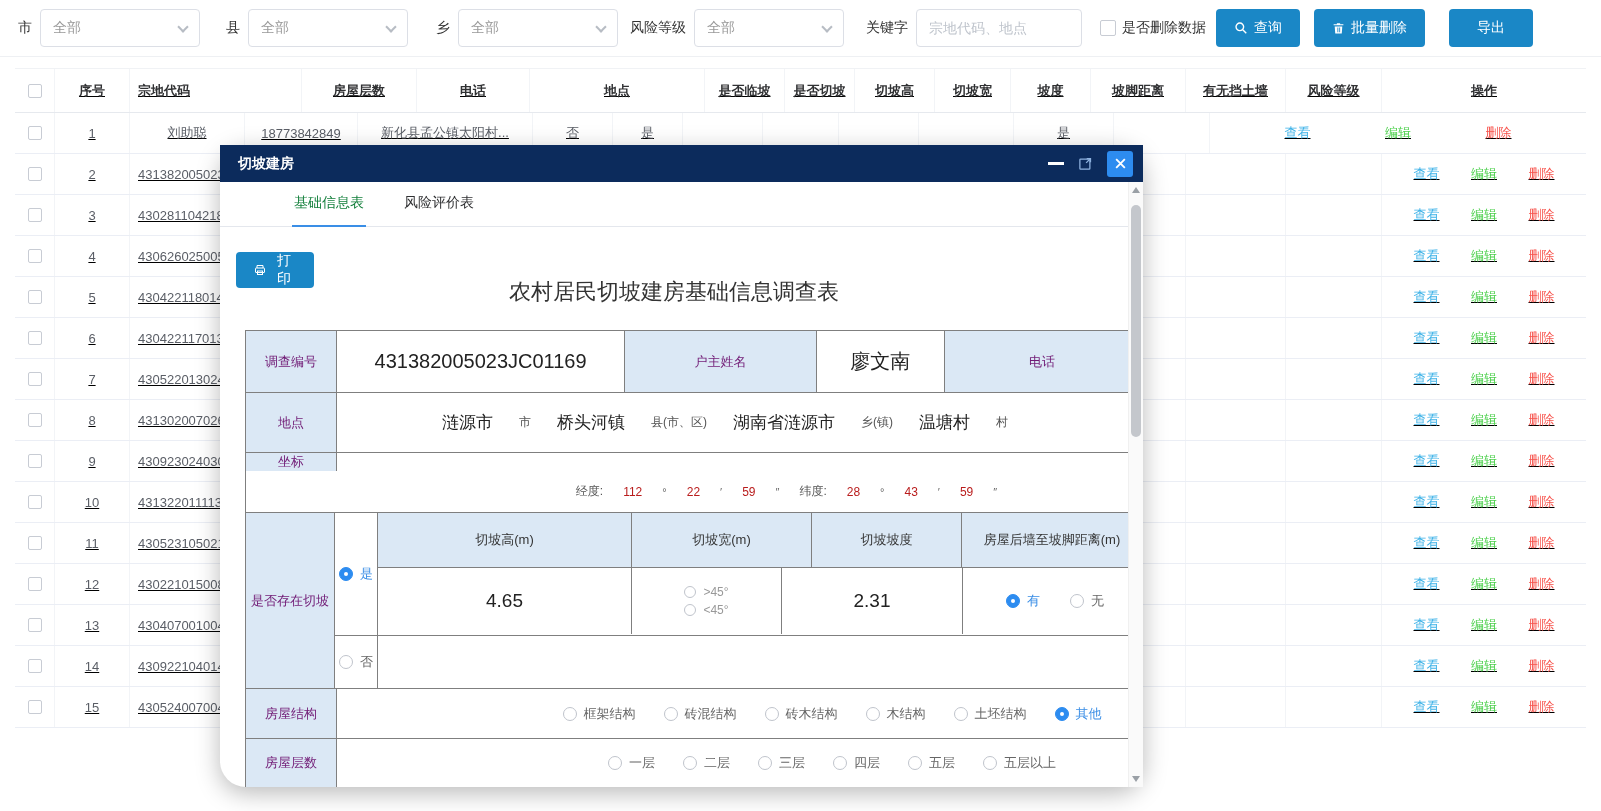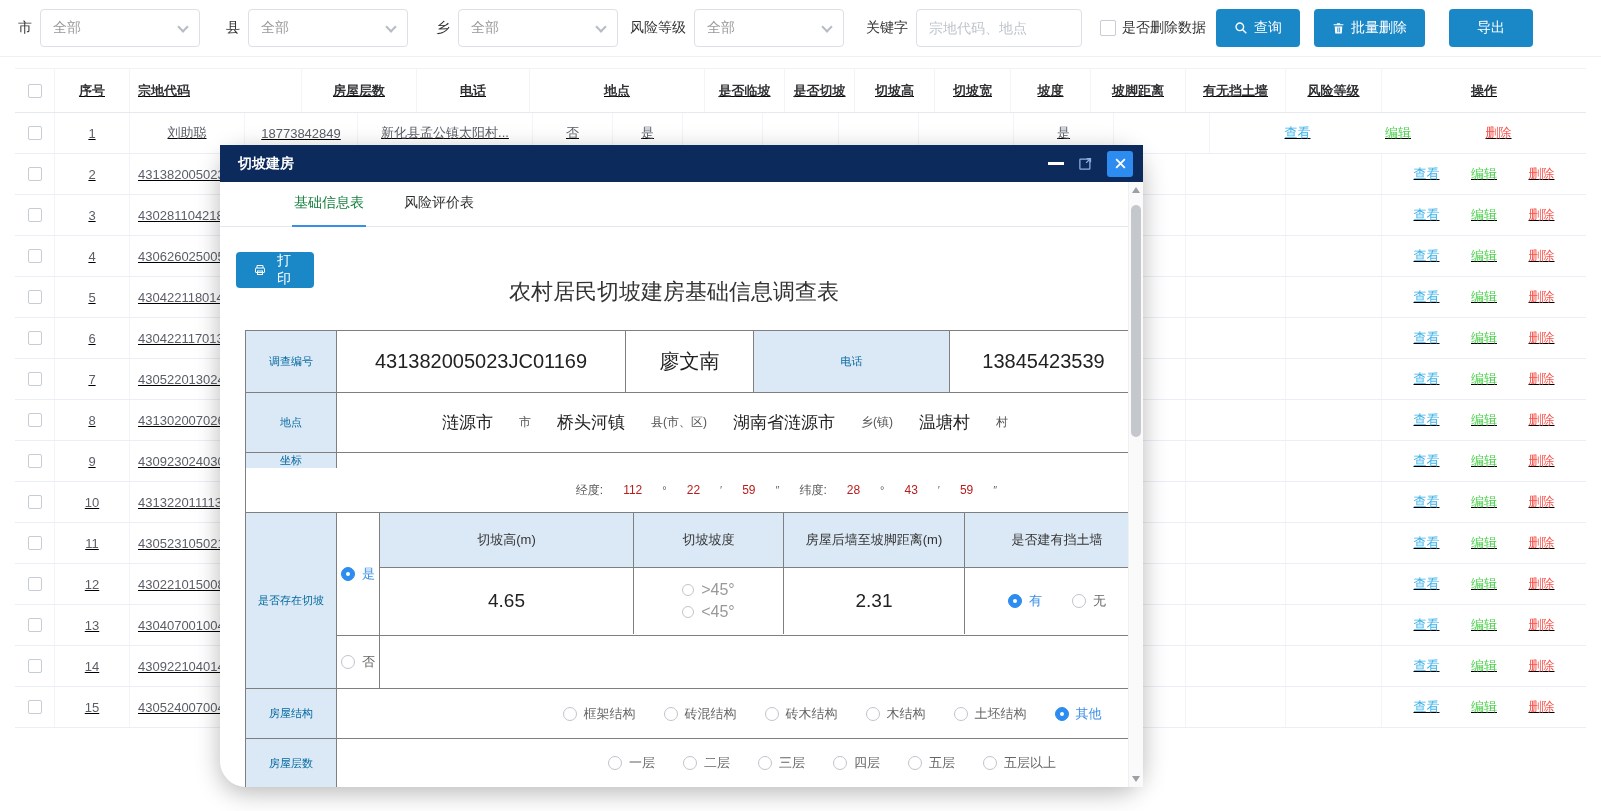--- a/index.html
+++ b/index.html
@@ -58,21 +58,21 @@
 
   .print-btn { position:absolute; left:16px; top:70px; width:78px; height:36px; }
   .form-title { position:absolute; left:0; right:15px; top:95px; text-align:center; font-size:22px; color:#333; }
 
   
   .form-table { position:absolute; left:25px; top:148px; width:1083px; border:1px solid #7f7f7f; background:#fff; }
   .frow { display:flex; border-bottom:1px solid #7f7f7f; }
   .frow:last-child { border-bottom:none; }
   .fcell { border-right:1px solid #7f7f7f; display:flex; align-items:center; justify-content:center; }
   .fcell:last-child { border-right:none; }
-  .flab { background:#dbe8f5; font-size:11px; color:#0369a1; text-align:center; }
+  .flab { background:#dbe8f5; font-size:13px; color:#701a75; text-align:center; }
   .w-lab{width:91px;} 
   .rowA{height:62px;} .rowB{height:60px;} .rowC{height:60px;flex-direction:column;} .rowE{height:50px;} .rowF{height:48px;}
   .a1{width:289px;} .a2{width:192px;} .a3{width:128px;} .a4{width:196px;} .a5{width:187px;}
   .bigval { font-size:20px; color:#222; }
 
   .loc-cell { flex:1; display:flex; align-items:center; gap:26px; padding:0 50px 0 105px; justify-content:flex-start; }
   .lvalue { font-size:17px; color:#222; }
   .lunit { font-size:12px; color:#555; }
   .push-right { margin-left:auto; }
 
@@ -102,21 +102,21 @@
   .d-no-empty { flex:1; }
 
   
   .ropt { display:inline-flex; align-items:center; gap:7px; cursor:pointer; }
   .radio { width:14px; height:14px; border-radius:50%; border:1px solid #c0c4cc; background:#fff; position:relative; flex:none; }
   .radio.checked { border-color:#2d8cf0; background:#2d8cf0; }
   .radio.checked::after { content:""; position:absolute; left:4px; top:4px; width:4px; height:4px; border-radius:50%; background:#fff; }
   .rlabel { font-size:13px; color:#666; }
   .ropt.on .rlabel { color:#3a8ee6; }
   .vopt { display:flex; flex-direction:column; gap:4px; align-items:flex-start; }
-  .vopt .rlabel { font-size:16px; color:#999; }
+  .vopt .rlabel { font-size:12px; color:#999; }
   .vopt .radio { width:12px; height:12px; }
   .hgroup { display:flex; align-items:center; justify-content:center; gap:30px; flex:1; }
   .hgroup.wide { gap:28px; }
 
   
   .m-scroll { position:absolute; right:0; top:0; bottom:0; width:15px; background:#fafafa; border-left:1px solid #f0f0f0; }
   .sc-up { position:absolute; top:5px; left:3px; width:0; height:0; border-left:4px solid transparent;
            border-right:4px solid transparent; border-bottom:6px solid #9aa0a6; cursor:pointer; }
   .sc-down { position:absolute; bottom:5px; left:3px; width:0; height:0; border-left:4px solid transparent;
            border-right:4px solid transparent; border-top:6px solid #9aa0a6; cursor:pointer; }
@@ -571,20 +571,21 @@
       <span>打印</span>
     </button>
 
     <div class="form-title">农村居民切坡建房基础信息调查表</div>
 
     <div class="form-table">
 
       <div class="frow rowA">
         <div class="fcell flab w-lab">调查编号</div>
         <div class="fcell a1 bigval">431382005023JC01169</div>
+        <div class="fcell flab a2">户主姓名</div>
         <div class="fcell a3 bigval">廖文南</div>
         <div class="fcell flab a4">电话</div>
         <div class="fcell a5 bigval">13845423539</div>
       </div>
 
       <div class="frow rowB">
         <div class="fcell flab w-lab">地点</div>
         <div class="fcell loc-cell" id="loc-cell">
             <span class="lvalue">涟源市</span>
             <span class="lunit">市</span>
@@ -624,20 +625,21 @@
           <div class="d-top">
             <div class="d-yes">
               <span class="ropt on">
                 <span class="radio checked"></span>
                 <span class="rlabel">是</span>
               </span>
             </div>
             <div class="d-sub">
               <div class="d-subhead" id="sub-head">
                   <div class="sh s0">切坡高(m)</div>
+                  <div class="sh s1">切坡宽(m)</div>
                   <div class="sh s2">切坡坡度</div>
                   <div class="sh s3">房屋后墙至坡脚距离(m)</div>
                   <div class="sh s4">是否建有挡土墙</div>
                 </div>
               <div class="d-subval">
                 <div class="sv s0 numval">4.65</div>
                 <div class="sv s2">
                     <div class="vopt" id="angle-opts">
                       <span class="ropt">
                         <span class="radio"></span>

